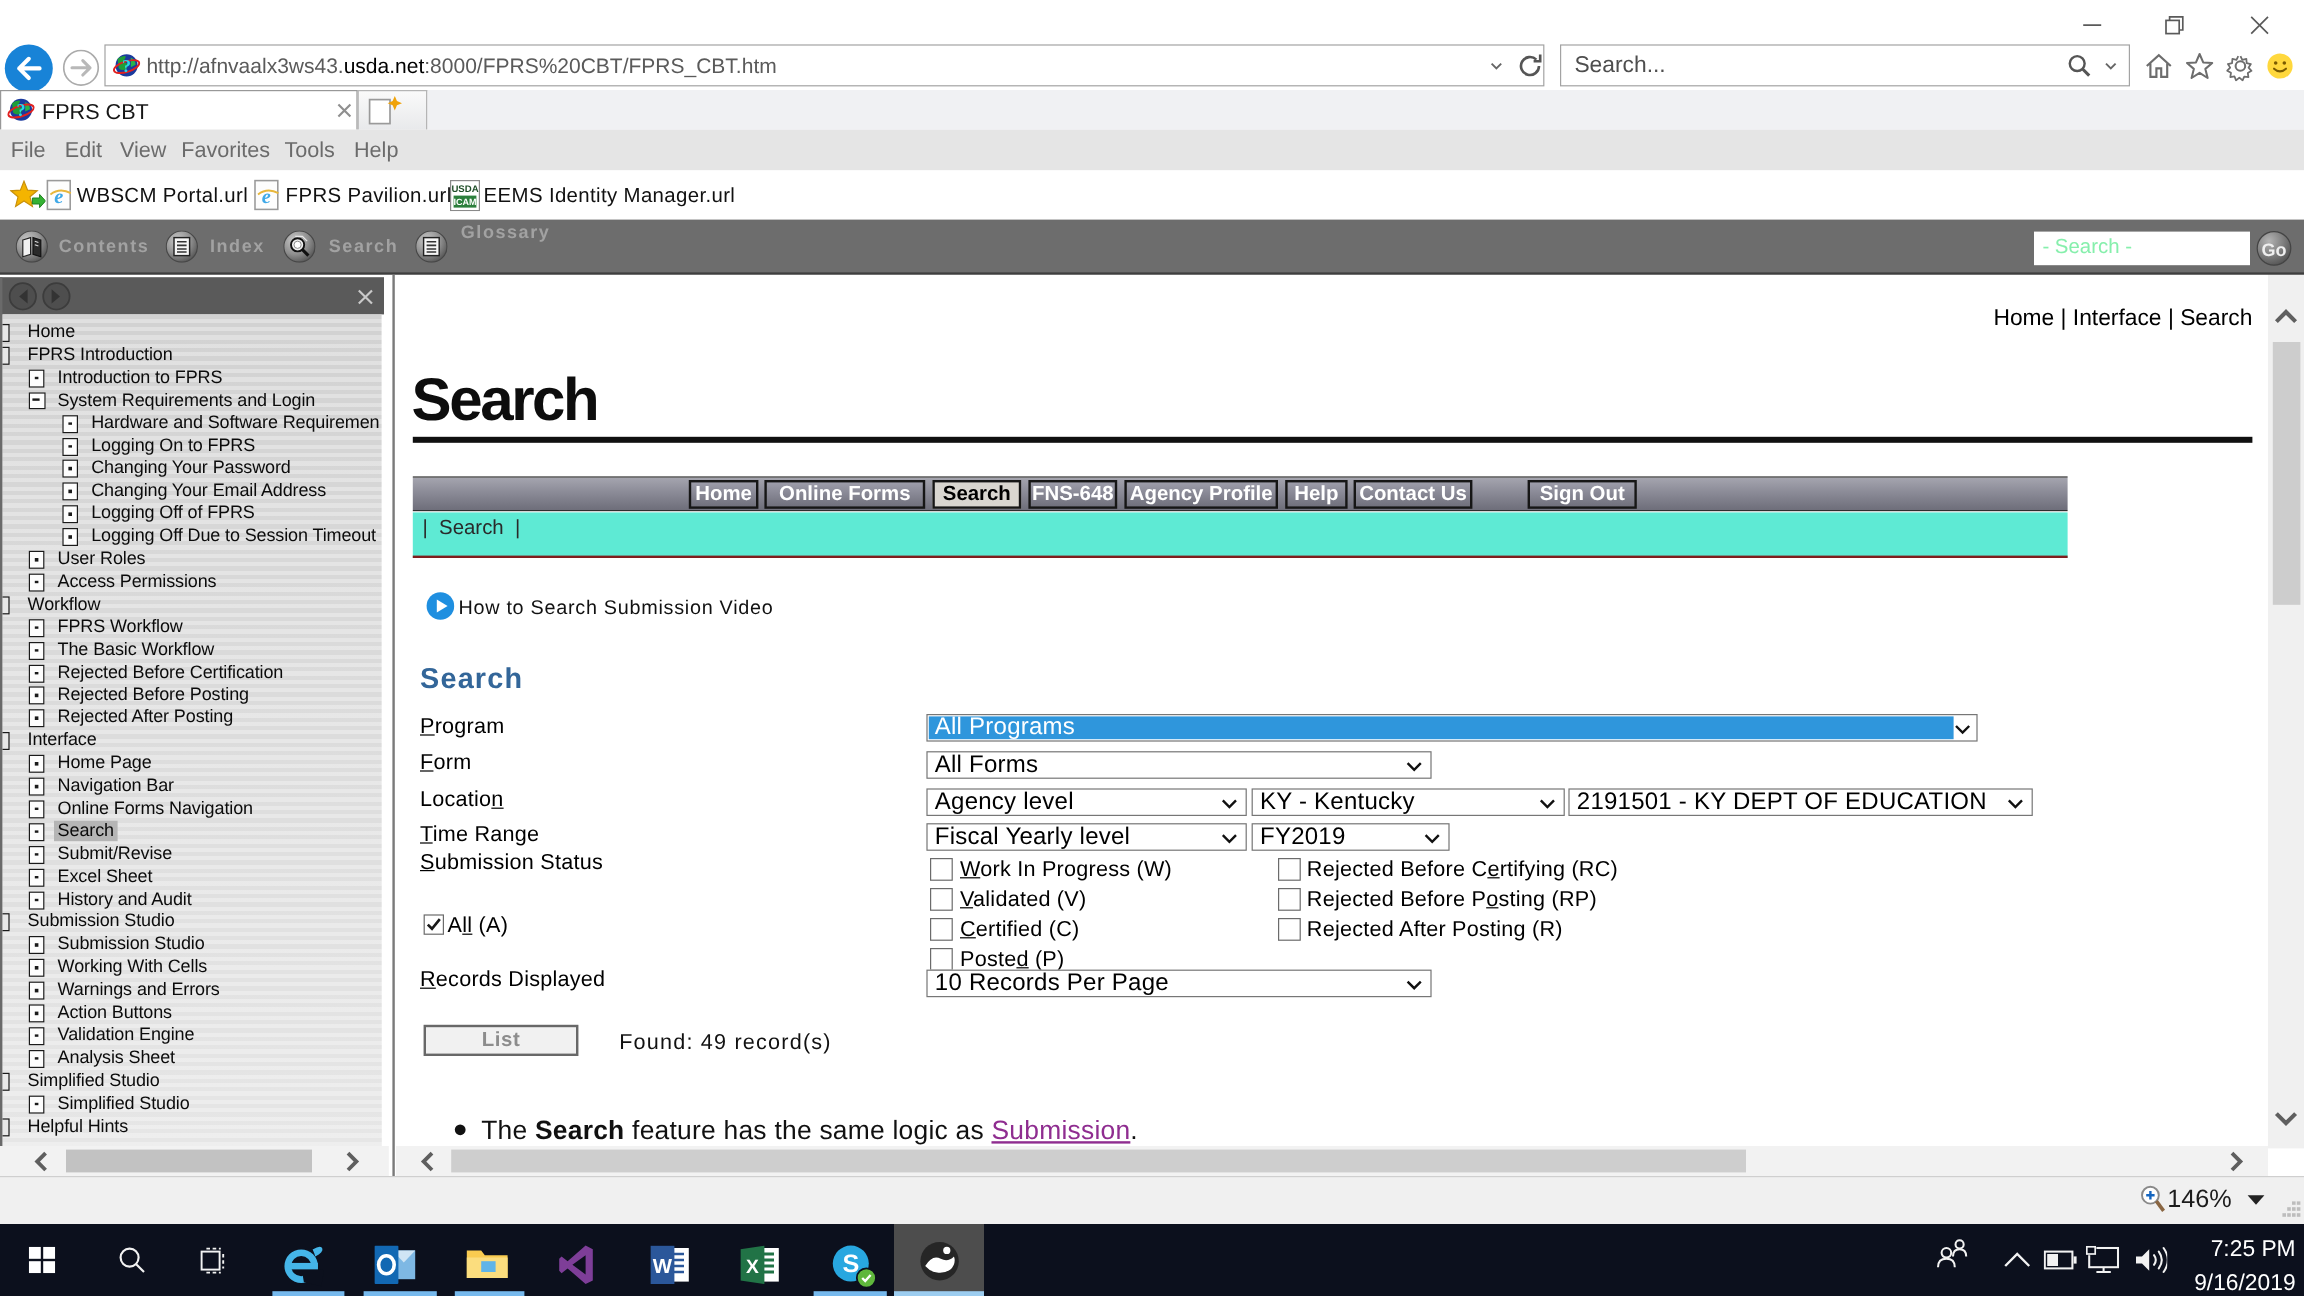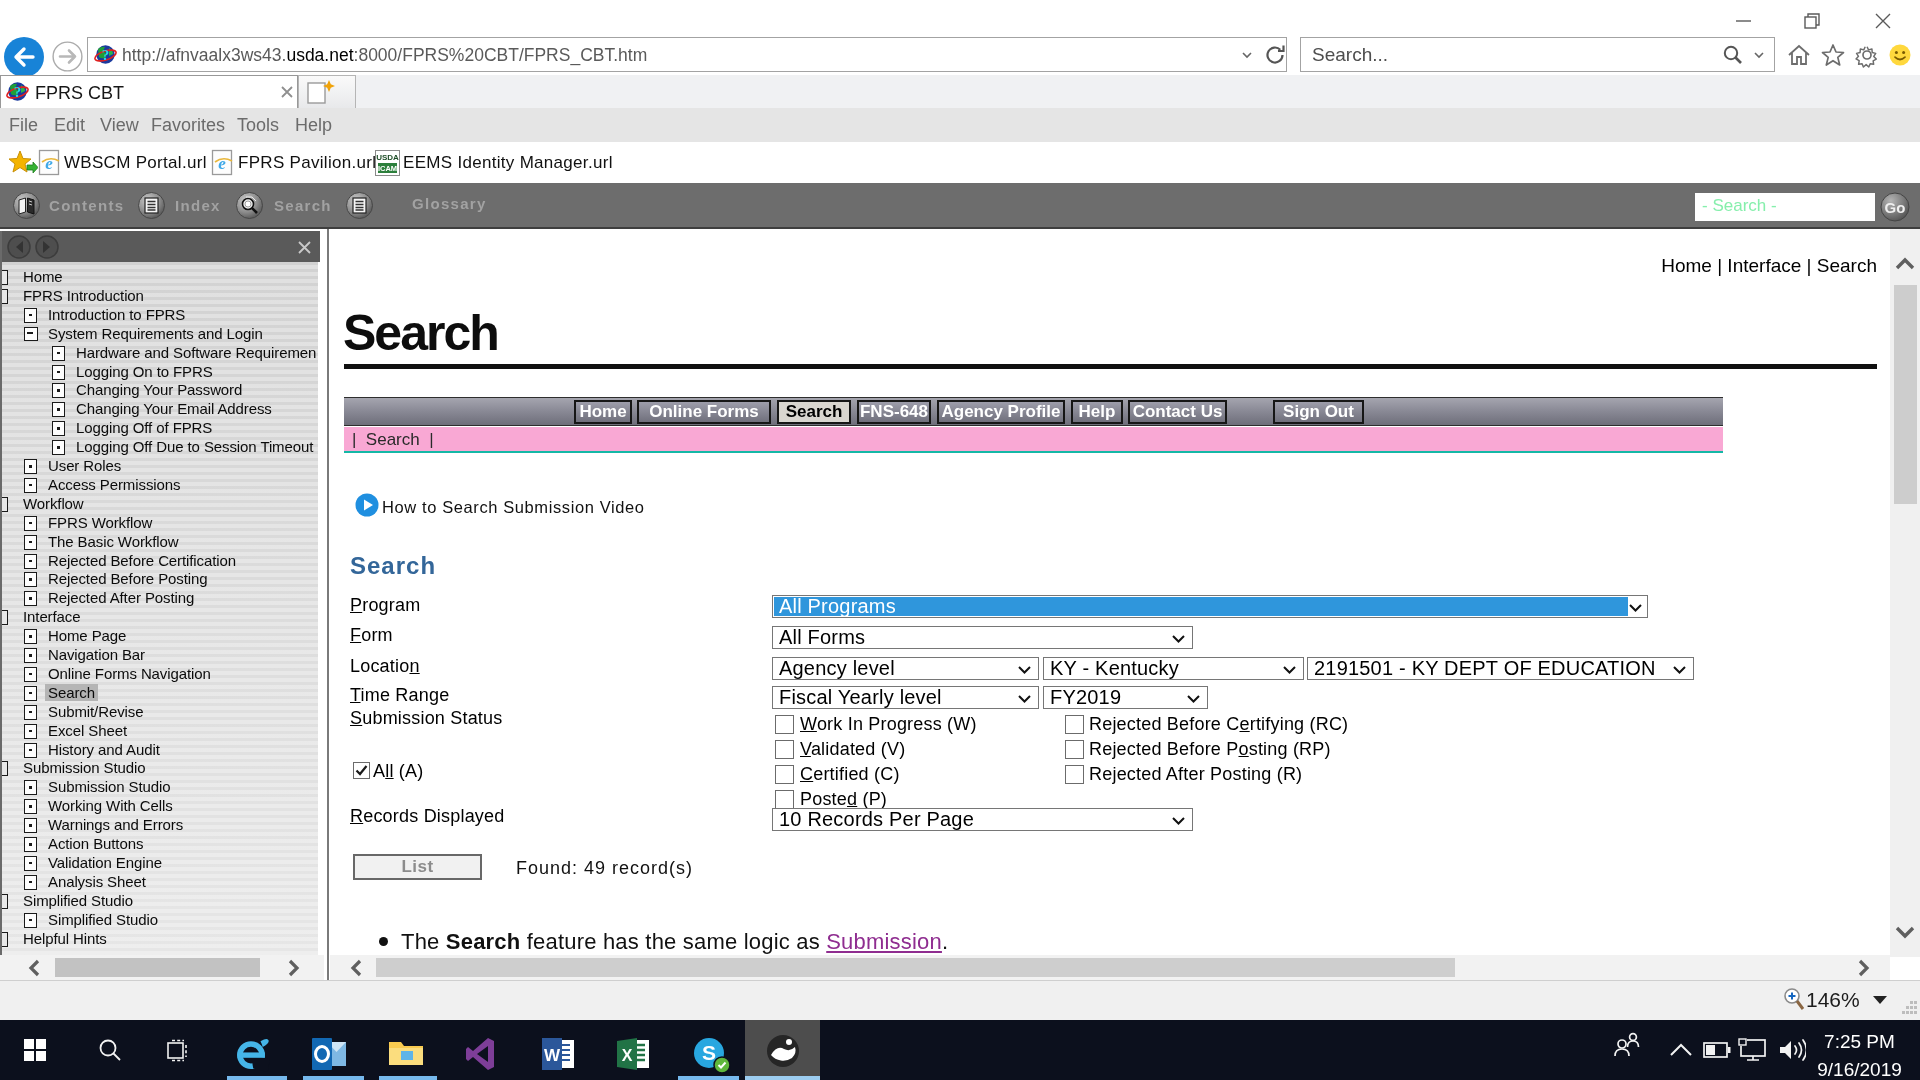--- a/index.html
+++ b/index.html
@@ -187,21 +187,21 @@
       <circle cx="12" cy="12" r="3" fill="#fff" stroke="#888" stroke-width="0.8"></circle>
       <line x1="15.8" y1="15.8" x2="21" y2="21" stroke="#111" stroke-width="2.6"></line>
     </svg>
     <div class="abs" style="left:274px;top:14px;font-size:15px;font-weight:bold;letter-spacing:1.3px;color:#a2a2a2;">Search</div>
 
     <svg class="abs" style="left:346px;top:9px" width="27" height="27" viewBox="0 0 27 27">
       <circle cx="13.5" cy="13.5" r="13" fill="url(#ball)" stroke="#474747" stroke-width="1"></circle>
       <rect x="7" y="6" width="13" height="15" fill="#f5f5f5" stroke="#222" stroke-width="1.2"></rect>
       <path d="M9.5 9.5 h8 M9.5 12.5 h8 M9.5 15.5 h8 M9.5 18 h8" stroke="#333" stroke-width="1.3"></path>
     </svg>
-    <div class="abs" style="left:384px;top:12px;font-size:15px;font-weight:bold;letter-spacing:1.3px;color:#a2a2a2;margin-left:28px;">Glossary</div>
+    <div class="abs" style="left:384px;top:2px;font-size:15px;font-weight:bold;letter-spacing:1.3px;color:#a2a2a2;">Glossary</div>
 
     <div class="abs" style="left:1695px;top:10px;width:180px;height:28px;background:#fff;"></div>
     <div class="abs" style="left:1702px;top:13px;font-size:17px;color:#86efac;">- Search -</div>
     <svg class="abs" style="left:1880px;top:9px" width="30" height="30" viewBox="0 0 30 30">
       <defs>
           <radialGradient id="goball" cx="35%" cy="28%" r="80%">
         <stop offset="0%" stop-color="#b4b4b4"></stop>
             <stop offset="55%" stop-color="#7e7e7e"></stop>
             <stop offset="100%" stop-color="#4f4f4f"></stop>
       </radialGradient>
@@ -386,21 +386,21 @@
       <div class="nav-btn" style="left:230px;width:58px;">Home</div>
       <div class="nav-btn" style="left:293px;width:134px;">Online Forms</div>
       <div class="nav-btn" style="left:433px;width:74px;background:#d9d6d0;color:#000;">Search</div>
       <div class="nav-btn" style="left:513px;width:74px;">FNS-648</div>
       <div class="nav-btn" style="left:593px;width:128px;">Agency Profile</div>
       <div class="nav-btn" style="left:727px;width:52px;">Help</div>
       <div class="nav-btn" style="left:784px;width:99px;">Contact Us</div>
       <div class="nav-btn" style="left:929px;width:91px;">Sign Out</div>
     </div>
 
-    <div class="abs" style="left:14px;top:198px;width:1379px;height:26px;background:#f9a8d4;border-bottom:2px solid #14b8a6;">
+    <div class="abs" style="left:14px;top:198px;width:1379px;height:38px;background:#5eead4;border-bottom:2px solid #7f1d1d;">
       <div class="abs" style="left:8px;top:3px;font-size:17px;color:#2a2a2a;">|&nbsp;&nbsp;Search&nbsp;&nbsp;|</div>
     </div>
 
     <svg class="abs" style="left:25px;top:264px" width="24" height="24" viewBox="0 0 24 24">
       <circle cx="12" cy="12" r="11.5" fill="#1f8fe0"></circle>
       <path d="M9 6.5 L18 12 L9 17.5 Z" fill="#fff"></path>
     </svg>
     <div class="abs" style="left:52px;top:269px;font-size:16.5px;letter-spacing:0.6px;color:#111;">How to Search Submission Video</div>
 
     <div class="abs" style="left:20px;top:323px;font-size:24px;font-weight:bold;letter-spacing:1px;color:#336699;">Search</div>
@@ -637,15 +637,15 @@
     <svg class="abs" style="left:1738px;top:18px" width="30" height="24" viewBox="0 0 30 24">
       <rect x="3" y="2" width="24" height="16" fill="none" stroke="#f2f2f2" stroke-width="1.7"></rect>
       <path d="M15 18 v4 M9 22 h12" stroke="#f2f2f2" stroke-width="1.7"></path>
       <rect x="0" y="0" width="9" height="8" fill="#0c101d"></rect>
       <rect x="1" y="1" width="7" height="6" fill="none" stroke="#f2f2f2" stroke-width="1.4"></rect>
     </svg>
     <svg class="abs" style="left:1778px;top:18px" width="28" height="24" viewBox="0 0 28 24">
       <path d="M2 9 h5 l6 -6 v18 l-6 -6 h-5 z" fill="#f2f2f2"></path>
       <path d="M17 8 q3 4 0 8 M21 5 q5 7 0 14 M25 2 q7 10 0 20" fill="none" stroke="#f2f2f2" stroke-width="1.7" stroke-linecap="round"></path>
     </svg>
-    <div class="abs" style="left:1806px;top:8px;width:107px;height:44px;color:#fff;font-size:19px;text-align:center;line-height:1.45;">7:25 PM<br>9/16/2019</div>
+    <div class="abs" style="left:1806px;top:8px;width:107px;height:44px;color:#fff;font-size:19px;text-align:right;line-height:1.45;">7:25 PM<br>9/16/2019</div>
   </div>
 </div>
 
 </body></html>

